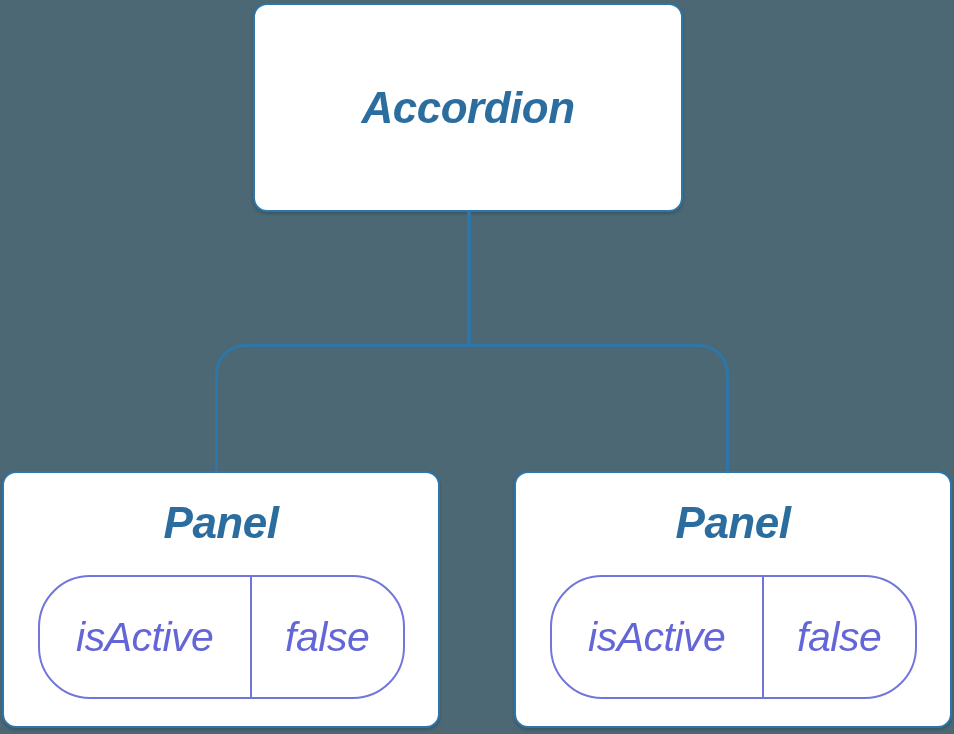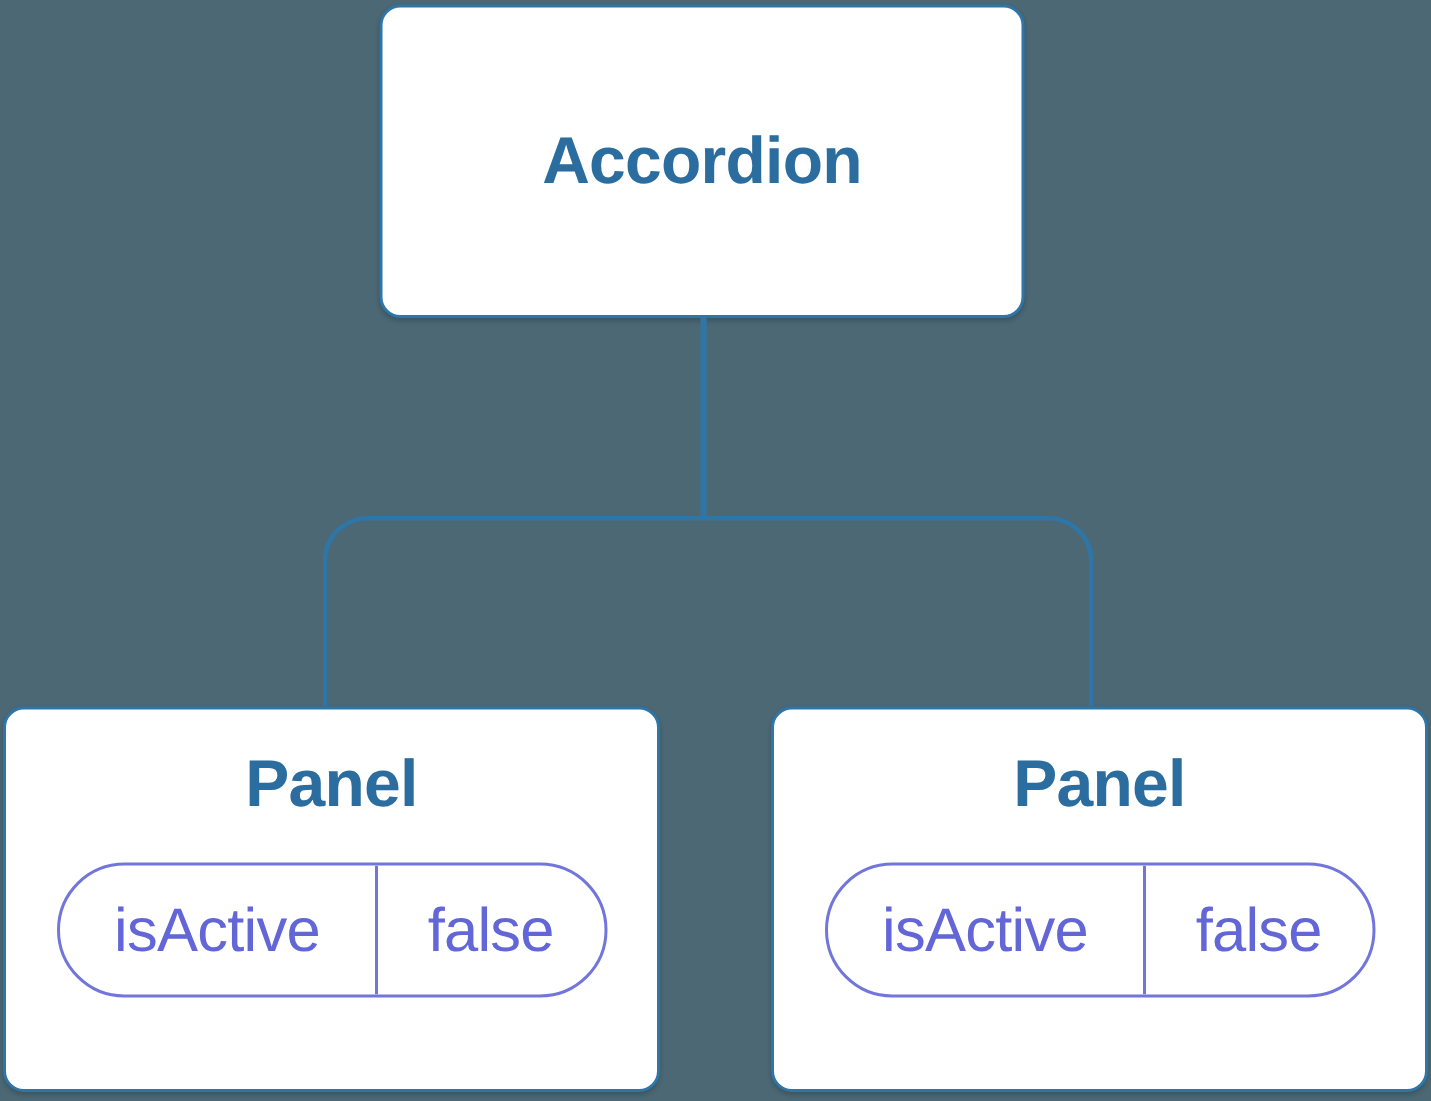--- a/index.html
+++ b/index.html
@@ -3,21 +3,21 @@
 <meta charset="utf-8">
 <style>
   :root{
     --bg:#4c6874;
     --line:#2e76a8;
     --title:#2b6d9e;
     --node-fill:#ffffff;
     --pill-border:#7276db;
     --pill-text:#6366d6;
   }
-  *{margin:0;padding:0;box-sizing:border-box;}
+  *{margin:0;padding:0;box-sizing:border-box;font-style:italic;}
   html,body{width:954px;height:734px;overflow:hidden;}
   body{font-family:"Liberation Sans","DejaVu Sans",sans-serif;background:var(--bg);}
   .stage{position:relative;width:954px;height:734px;background:var(--bg);}
 
   .node{
     position:absolute;
     background:var(--node-fill);
     border:2.5px solid var(--line);
     border-radius:14px;
     box-shadow:0 2px 3px rgba(15,40,60,0.28);
@@ -51,21 +51,21 @@
   .panel-node{
     top:471px;width:438px;height:257px;
     display:flex;flex-direction:column;align-items:center;
     padding-top:22px;
   }
   .panel-left{left:2px;}
   .panel-right{left:514px;}
 
   .state-pill{
     margin-top:24px;
-    width:367px;height:90px;
+    width:367px;height:124px;
     border:2px solid var(--pill-border);
     border-radius:52px;
     display:flex;
     overflow:hidden;
     background:#ffffff;
   }
   .pill-cell{
     display:flex;align-items:center;justify-content:center;
     color:var(--pill-text);
     font-size:41px;

